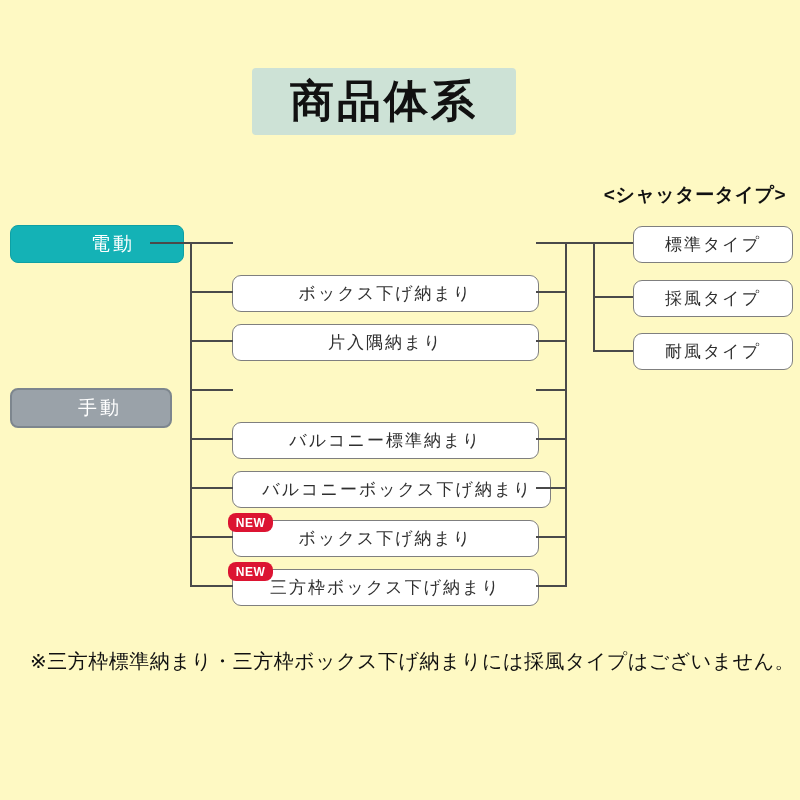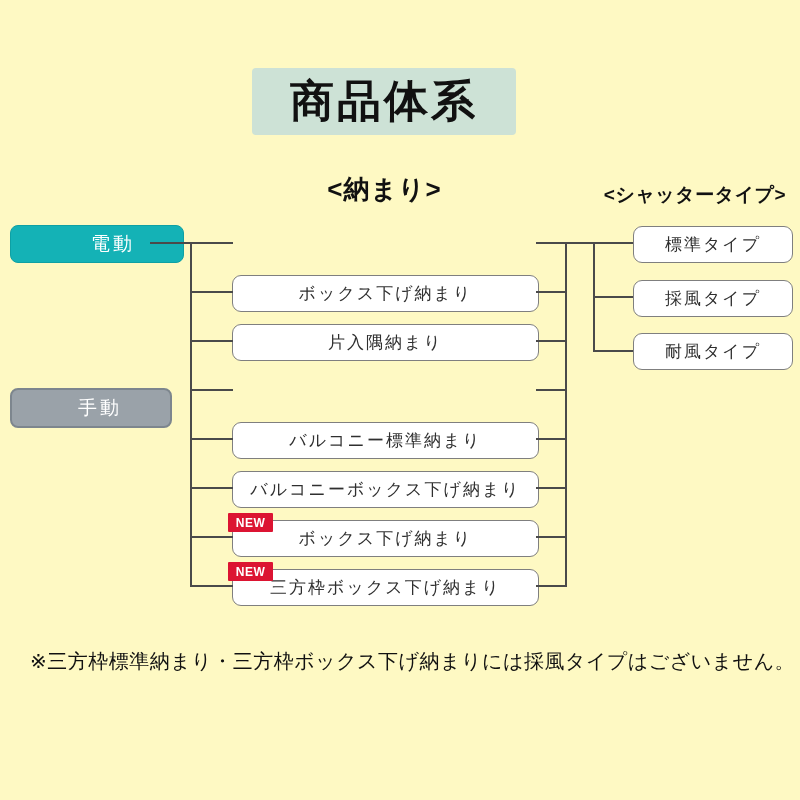--- a/index.html
+++ b/index.html
@@ -29,21 +29,21 @@
   
   .nbox{
     position:absolute;background:#ffffff;border:1.5px solid #7f7f7f;border-radius:9px;
     display:flex;align-items:center;justify-content:center;
     font-size:17px;color:#2f2f2f;letter-spacing:2px;white-space:nowrap;
   }
   .fbox{left:232px;width:305px;height:35px;}
   .sbox{left:633px;width:158px;height:35px;}
   
   .newbadge{
-    position:absolute;left:-5px;top:-8px;width:45px;height:19px;border-radius:1px;
+    position:absolute;left:-5px;top:-8px;width:45px;height:19px;border-radius:8px;
     background:#dc1432;color:#ffffff;font-size:12px;font-weight:bold;letter-spacing:0.5px;
     display:flex;align-items:center;justify-content:center;z-index:3;
   }
   
   .line{position:absolute;background:#4a4a4a;z-index:1;}
   .h{height:1.5px;}
   .v{width:1.5px;}
   
   .note{
     position:absolute;left:30px;top:648px;width:760px;
@@ -52,21 +52,20 @@
 </style>
 </head>
 <body>
 
 <div id="stage">
 
   <div class="banner">
     <span class="t">商品体系</span>
   </div>
 
-  <div class="colhead fitting">&lt;納まり&gt;</div>
   <div class="colhead shutter">&lt;シャッタータイプ&gt;</div>
 
   <div class="line h" style="left:150px;top:242px;width:40px;"></div>
   <div class="line v" style="left:190px;top:242px;height:345px;"></div>
   <div class="line h" style="left:190px;top:242px;width:43px;"></div>
   <div class="line h" style="left:190px;top:291px;width:43px;"></div>
   <div class="line h" style="left:190px;top:340px;width:43px;"></div>
   <div class="line h" style="left:190px;top:389px;width:43px;"></div>
   <div class="line h" style="left:190px;top:438px;width:43px;"></div>
   <div class="line h" style="left:190px;top:487px;width:43px;"></div>
@@ -96,21 +95,21 @@
 
   <div class="nbox fbox" style="top:275px;">
     <span>ボックス下げ納まり</span>
   </div>
   <div class="nbox fbox" style="top:324px;">
     <span>片入隅納まり</span>
   </div>
   <div class="nbox fbox" style="top:422px;">
     <span>バルコニー標準納まり</span>
   </div>
-  <div class="nbox fbox" style="top:471px;">
+  <div class="nbox fbox" style="top:471px;padding-left:12px;">
     <span>バルコニーボックス下げ納まり</span>
   </div>
   <div class="nbox fbox" style="top:520px;">
     <span class="newbadge">NEW</span>
     <span>ボックス下げ納まり</span>
   </div>
   <div class="nbox fbox" style="top:569px;">
     <span class="newbadge">NEW</span>
     <span>三方枠ボックス下げ納まり</span>
   </div>

